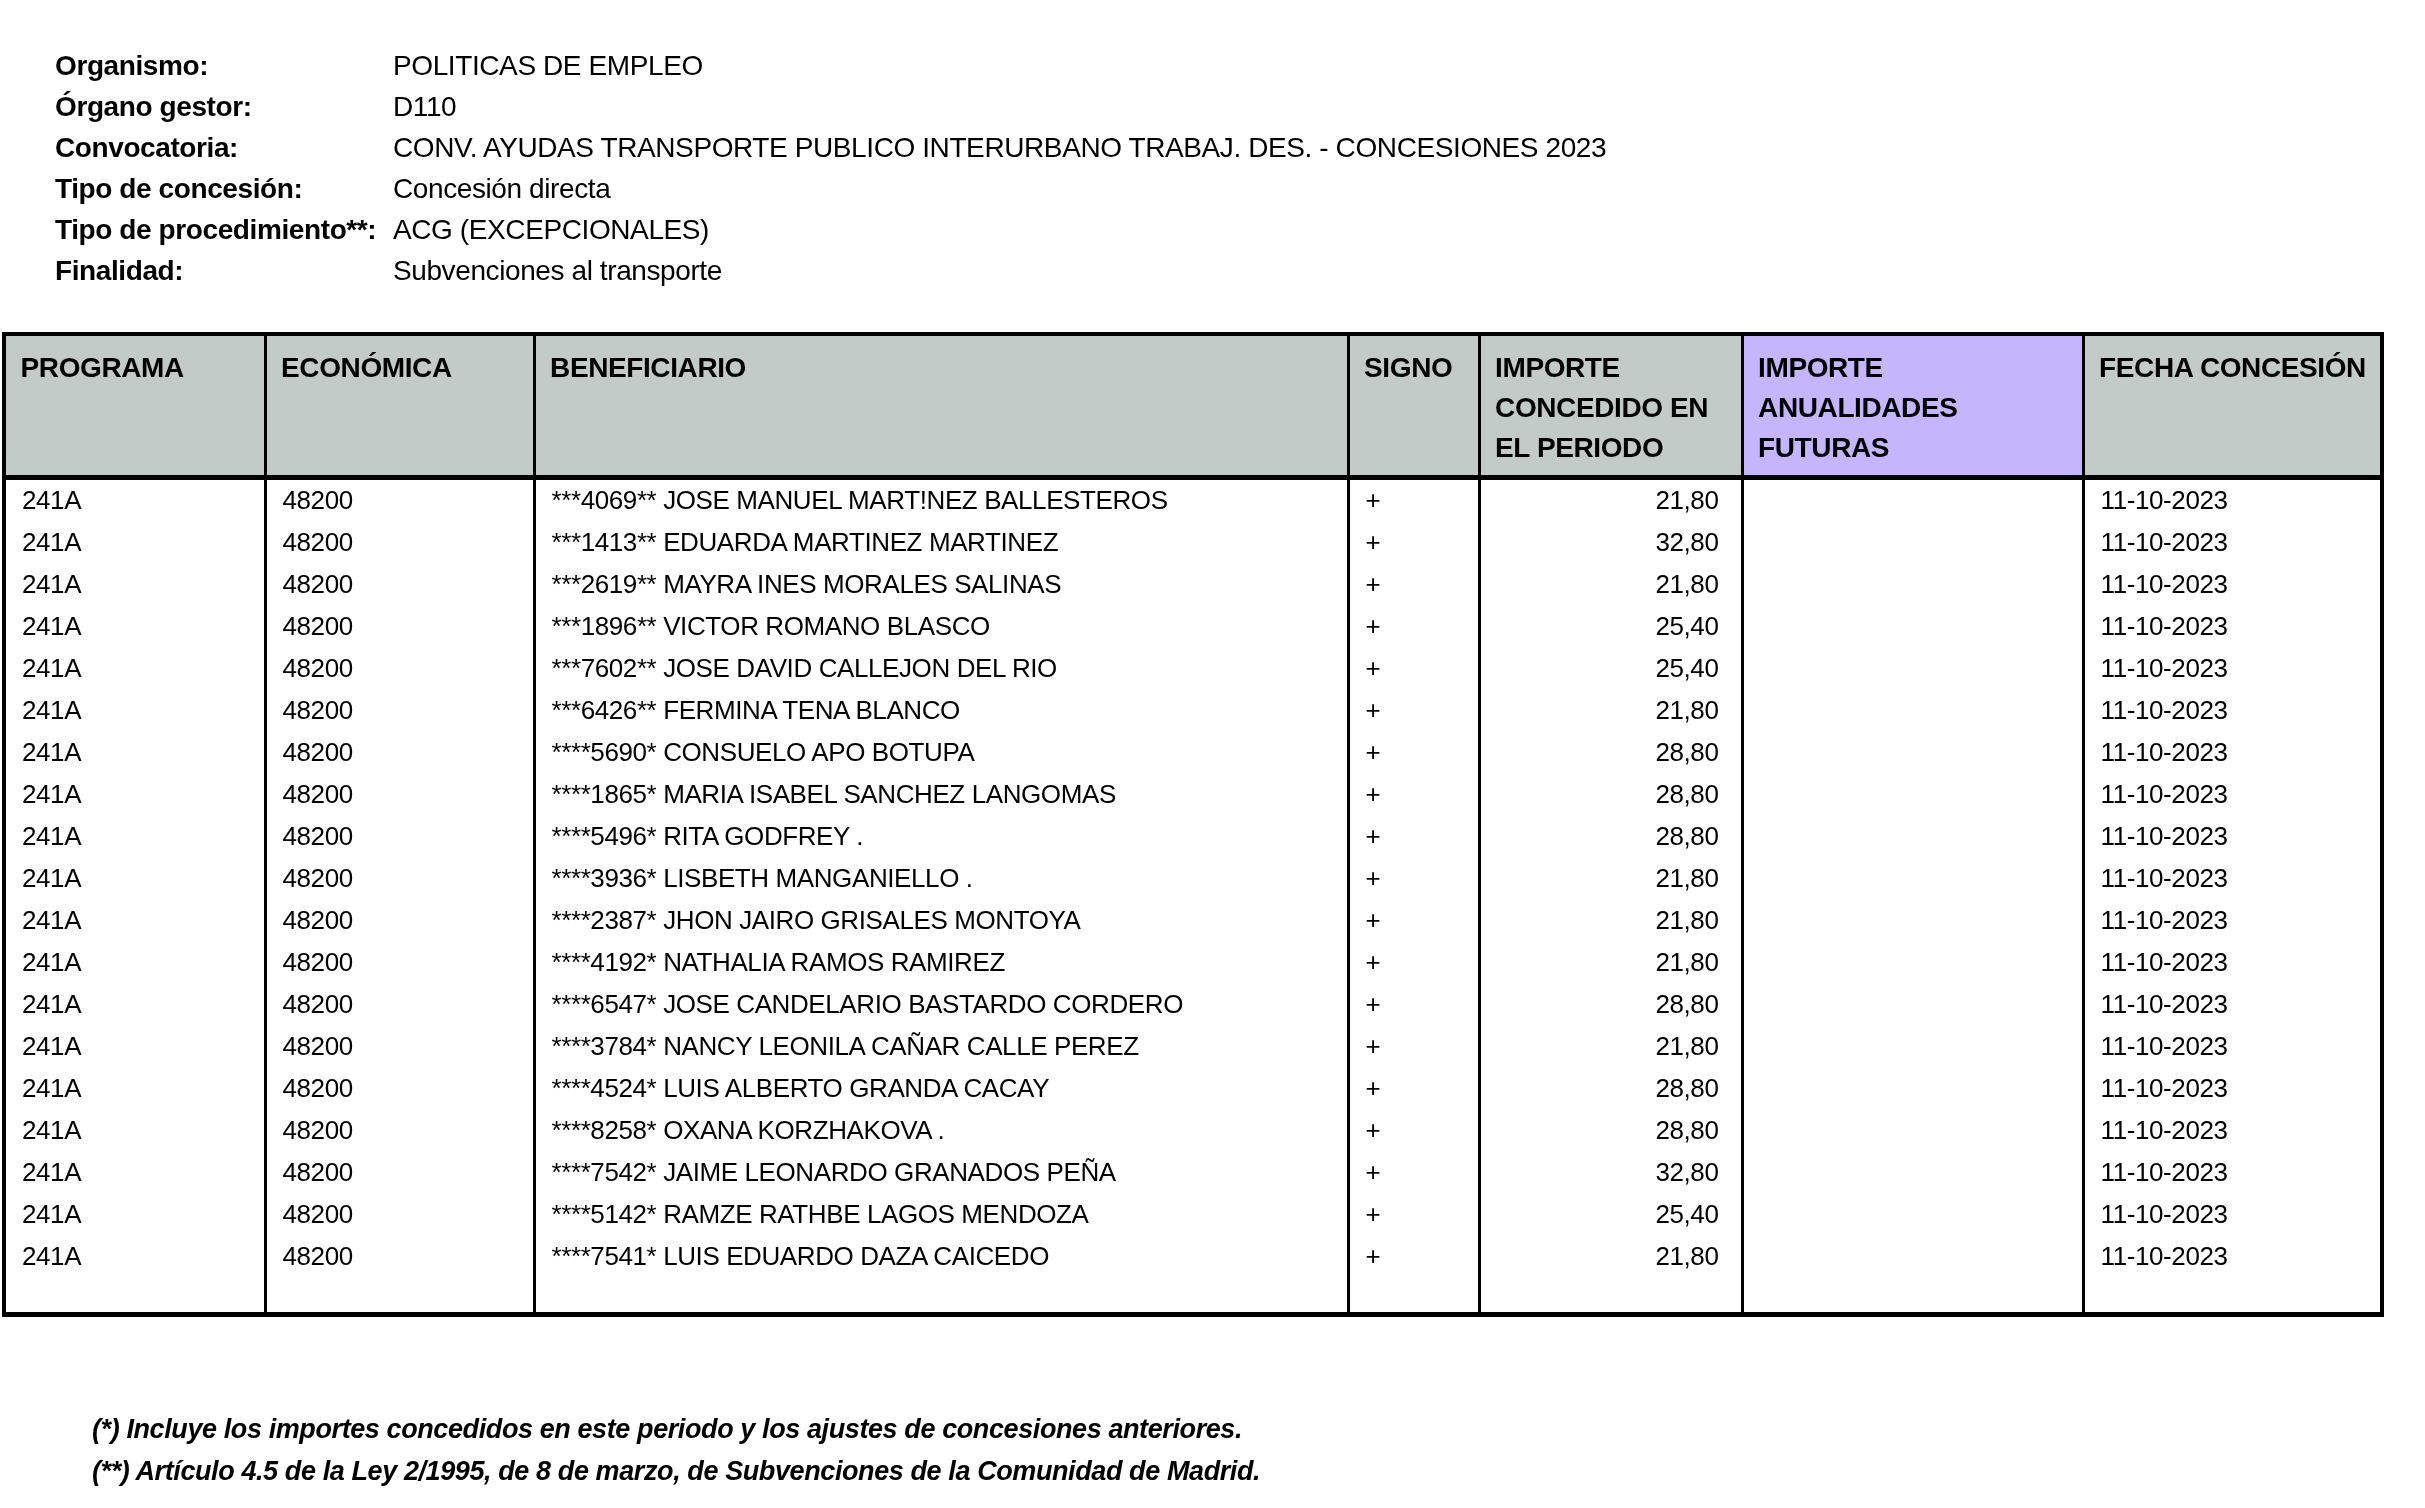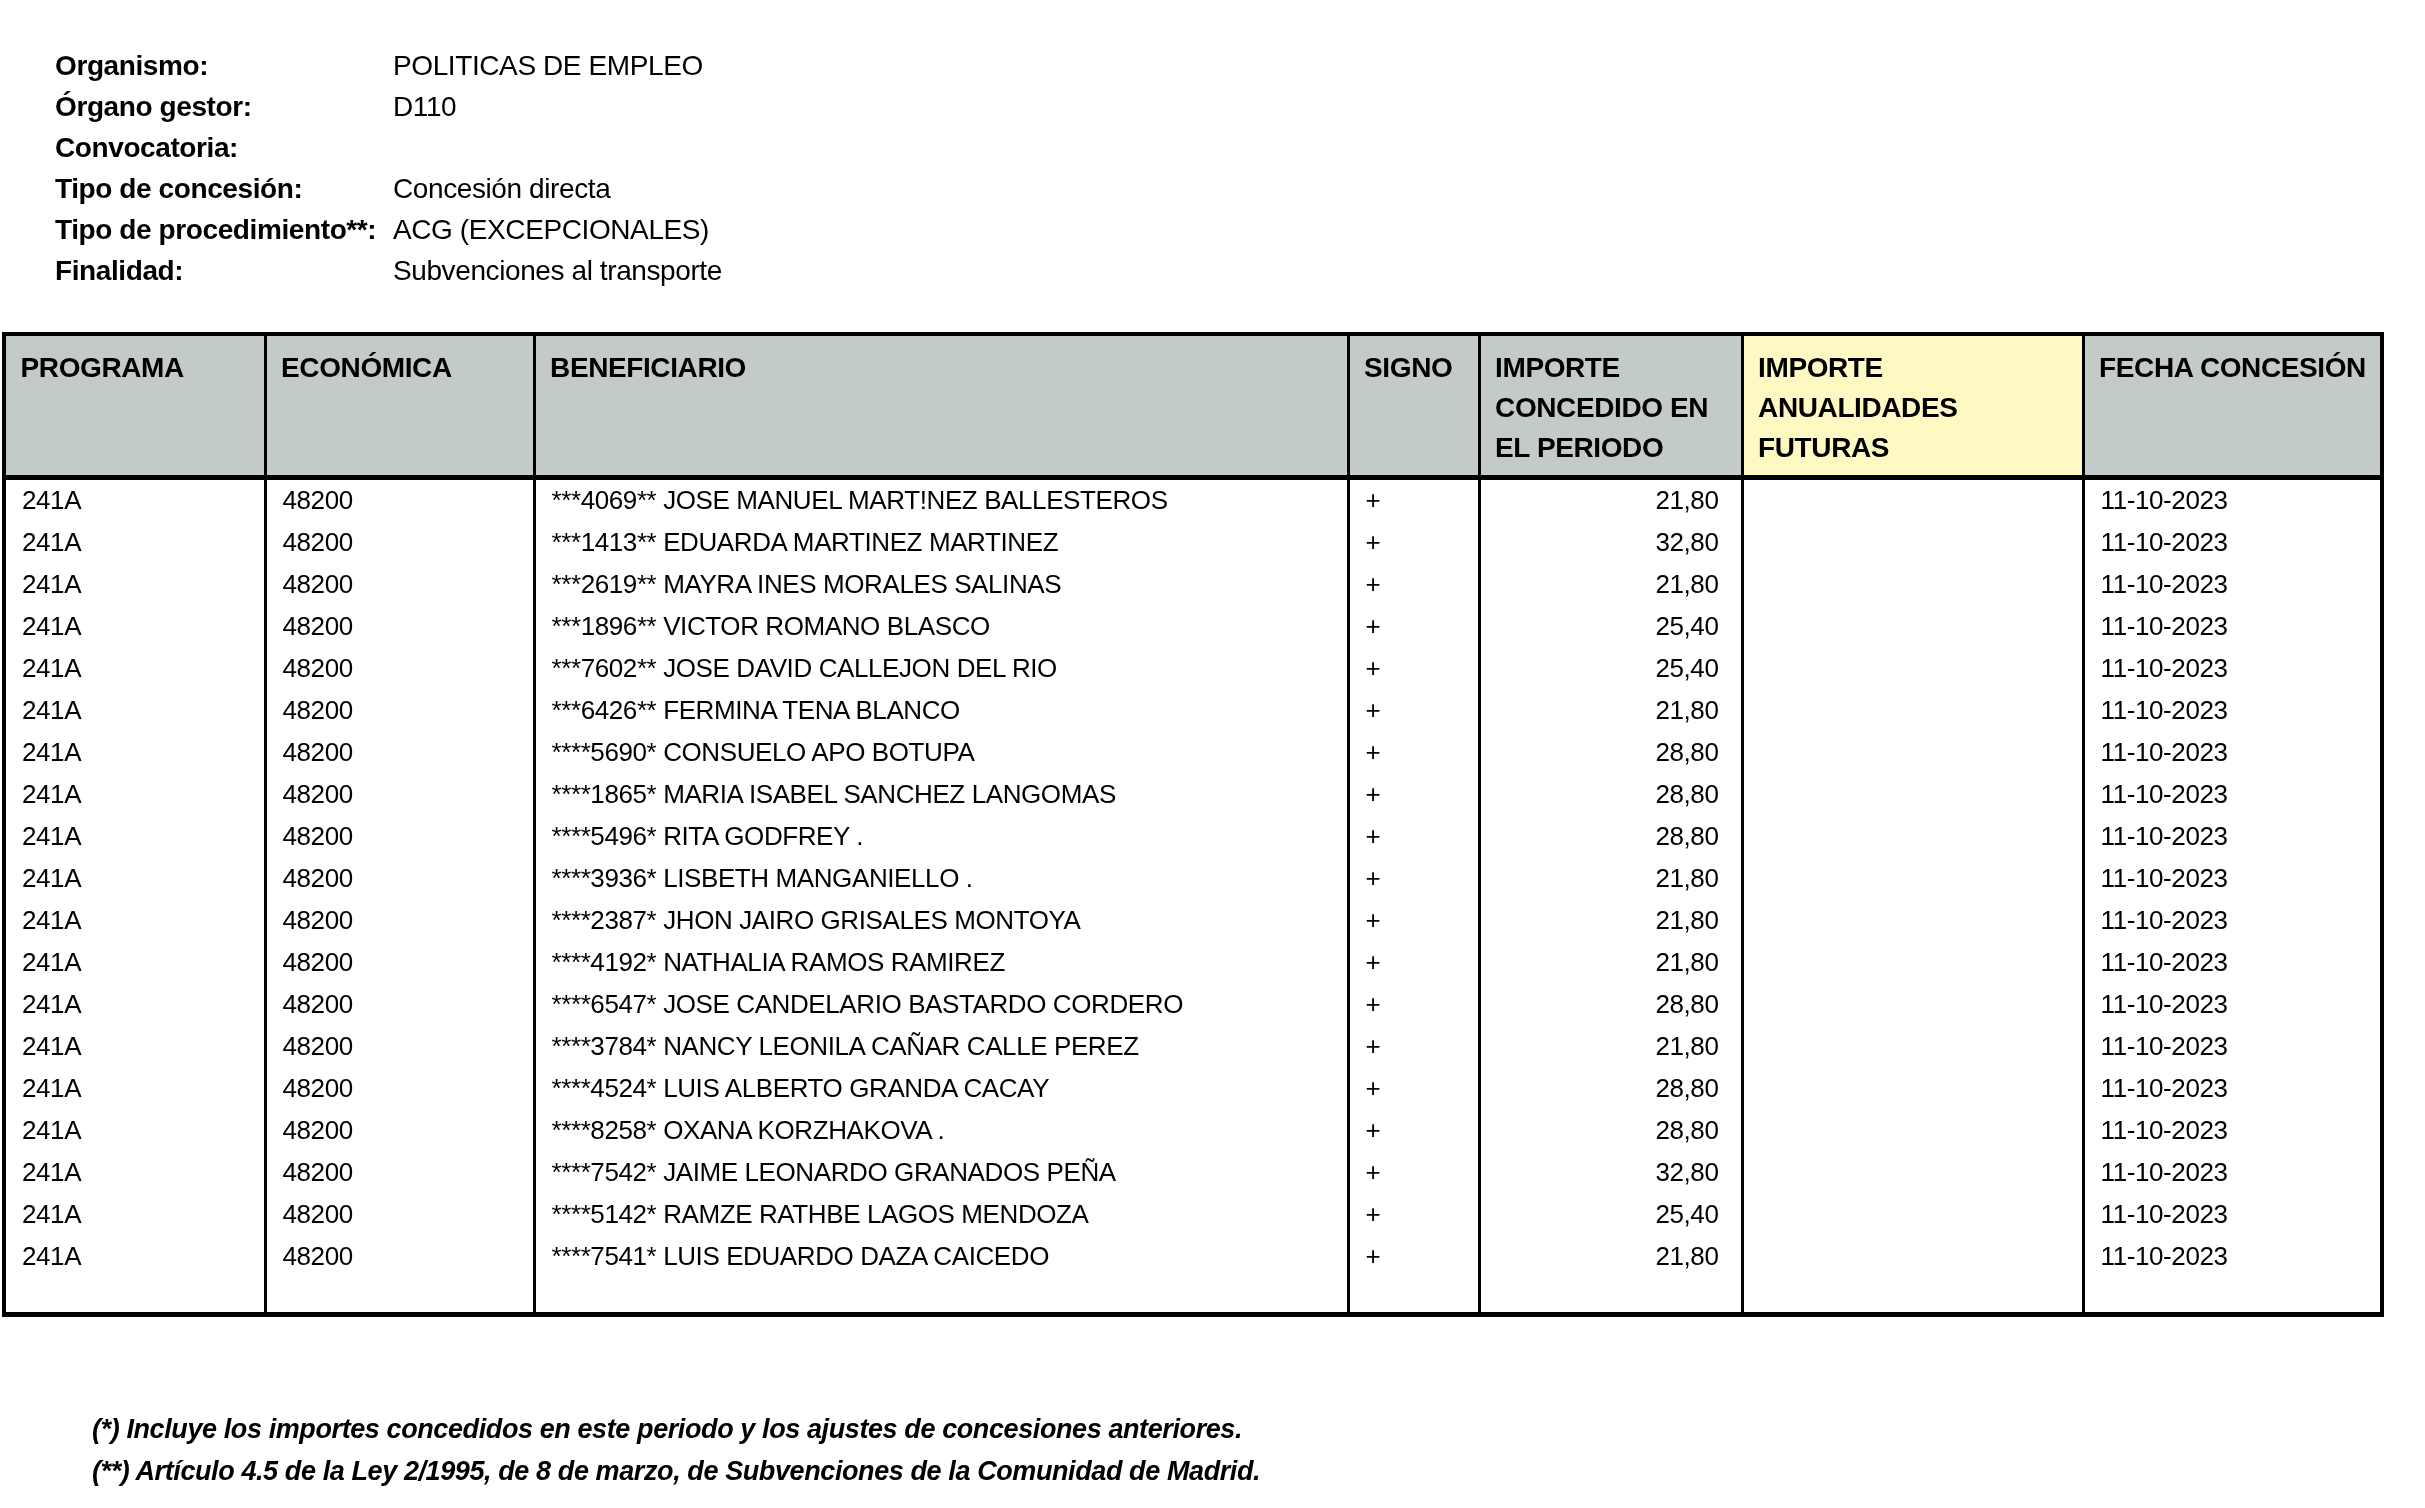--- a/index.html
+++ b/index.html
@@ -102,20 +102,21 @@
     <div class="info-row">
       <span class="info-label">Organismo:</span>
       <span class="info-value">POLITICAS DE EMPLEO</span>
     </div>
     <div class="info-row">
       <span class="info-label">Órgano gestor:</span>
       <span class="info-value">D110</span>
     </div>
     <div class="info-row">
       <span class="info-label">Convocatoria:</span>
+      <span class="info-value">CONV. AYUDAS TRANSPORTE PUBLICO INTERURBANO TRABAJ. DES. - CONCESIONES 2023</span>
     </div>
     <div class="info-row">
       <span class="info-label">Tipo de concesión:</span>
       <span class="info-value">Concesión directa</span>
     </div>
     <div class="info-row">
       <span class="info-label">Tipo de procedimiento**:</span>
       <span class="info-value">ACG (EXCEPCIONALES)</span>
     </div>
     <div class="info-row">
@@ -134,21 +135,21 @@
       <col class="col-anualidades">
       <col class="col-fecha">
     </colgroup>
     <thead>
       <tr>
         <th style="background: rgb(194, 203, 200);">PROGRAMA</th>
         <th style="background: rgb(194, 203, 200);">ECONÓMICA</th>
         <th style="background: rgb(194, 203, 200);">BENEFICIARIO</th>
         <th style="background: rgb(194, 203, 200);">SIGNO</th>
         <th style="background: rgb(194, 203, 200);">IMPORTE CONCEDIDO EN EL PERIODO</th>
-        <th style="background: #fef9c3;">IMPORTE ANUALIDADES FUTURAS</th>
+        <th style="background: #c4b5fd;">IMPORTE ANUALIDADES FUTURAS</th>
         <th style="background: rgb(194, 203, 200);">FECHA CONCESIÓN</th>
       </tr>
     </thead>
     <tbody>
 
         <tr>
           <td>241A</td>
           <td>48200</td>
           <td>***4069** JOSE MANUEL MART!NEZ BALLESTEROS</td>
           <td>+</td>

